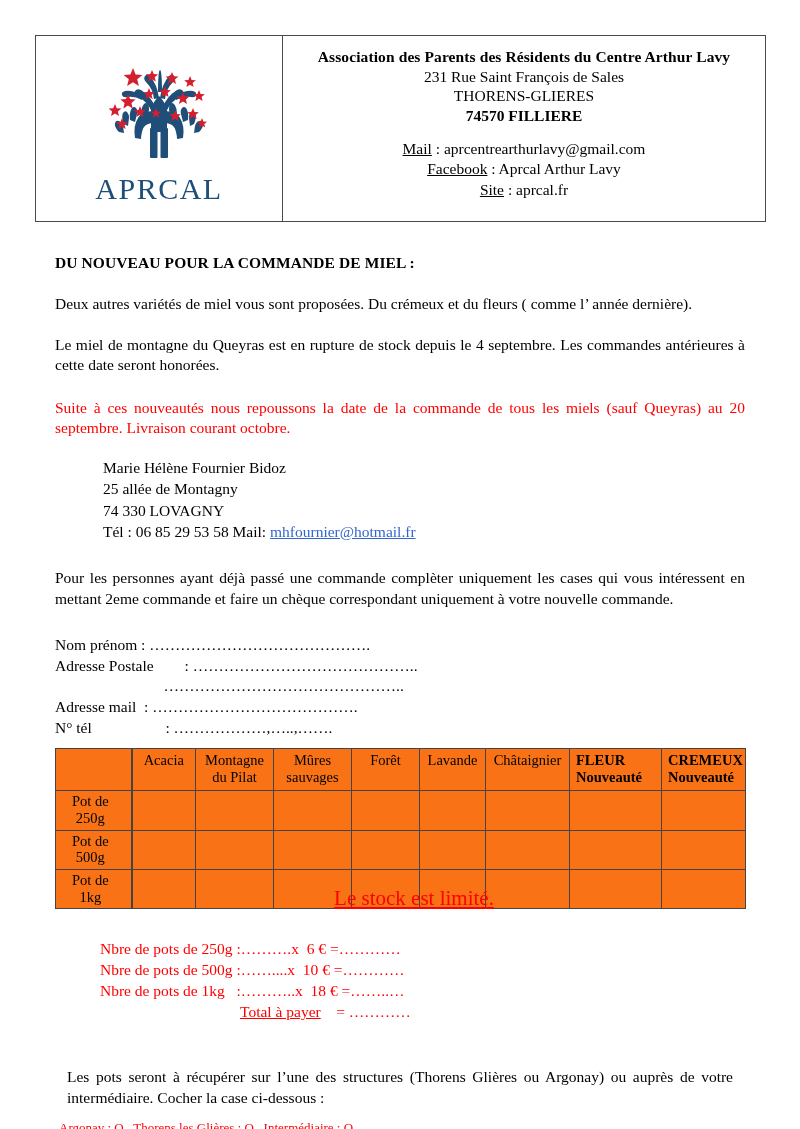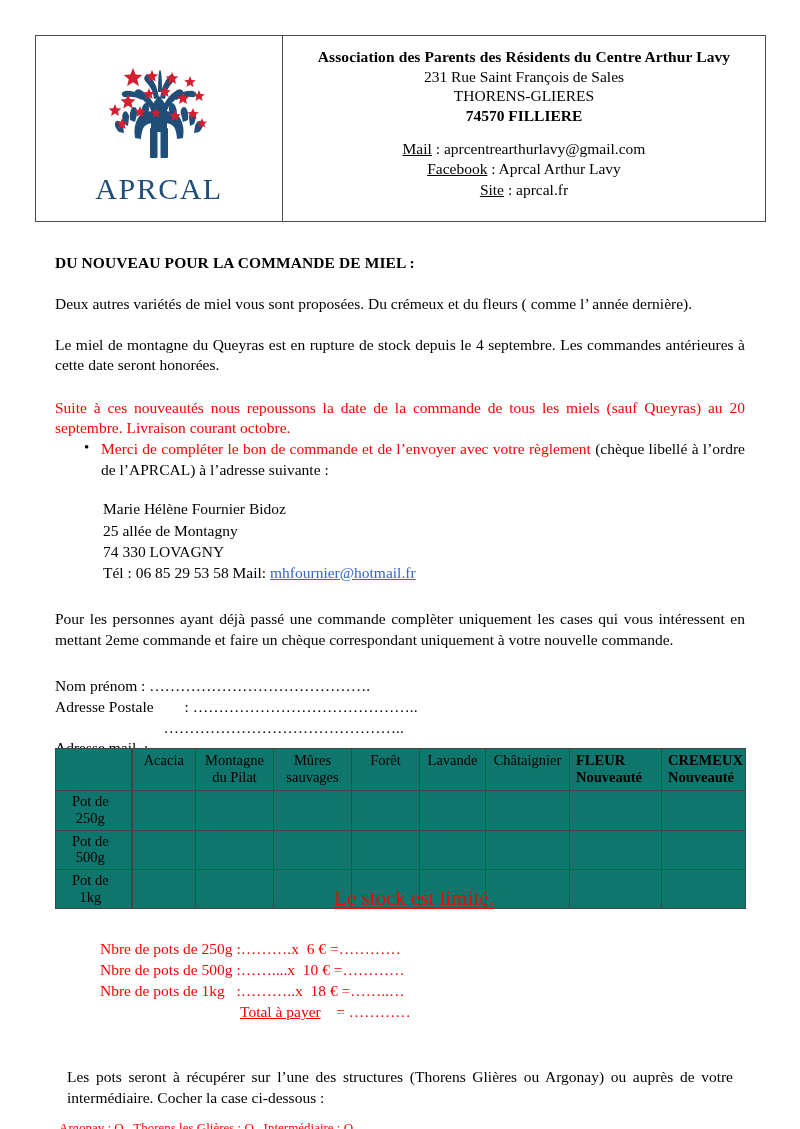--- a/index.html
+++ b/index.html
@@ -157,21 +157,21 @@
     border-collapse: collapse;
     width: 690px;
     table-layout: fixed;
     font-size: 14px;
   }
   table.order-table td, table.order-table th {
     border: 1px solid #444;
     padding: 0;
     vertical-align: top;
     font-weight: normal;
-    background: #0f766e;
+    background: #f97316;
   }
   table.order-table th {
     text-align: center;
     line-height: 1.18;
     padding: 3px 2px 4px 2px;
     height: 32px;
     font-size: 14.5px;
   }
   table.order-table th.novel {
     text-align: left;
@@ -337,23 +337,20 @@
 
     <div class="gap-22"></div>
     <p class="para">Deux autres variétés de miel vous sont proposées. Du crémeux et du fleurs ( comme l’ année dernière).</p>
 
     <div class="gap-20"></div>
     <p class="para"> Le miel de montagne du Queyras est en rupture de stock depuis le 4 septembre. Les commandes antérieures à cette date seront honorées.</p>
 
     <div class="gap-22"></div>
     <p class="para red">Suite à ces nouveautés nous repoussons la date de la commande de tous les miels (sauf Queyras) au 20 septembre. Livraison courant octobre.</p>
 
-    <ul class="bullets">
-      <li><span class="red">Merci de compléter le bon de commande et de l’envoyer avec votre règlement</span><span> (chèque libellé à l’ordre de l’APRCAL)  à l’adresse suivante :</span></li>
-    </ul>
 
     <div class="gap-18"></div>
     <div class="addr-indent">
       <div>Marie Hélène Fournier Bidoz</div>
       <div>25 allée de Montagny</div>
       <div>74 330 LOVAGNY</div>
       <div><span>Tél : 06 85 29 53 58 Mail: </span><span class="link">mhfournier@hotmail.fr</span></div>
     </div>
 
     <div class="gap-26"></div>

